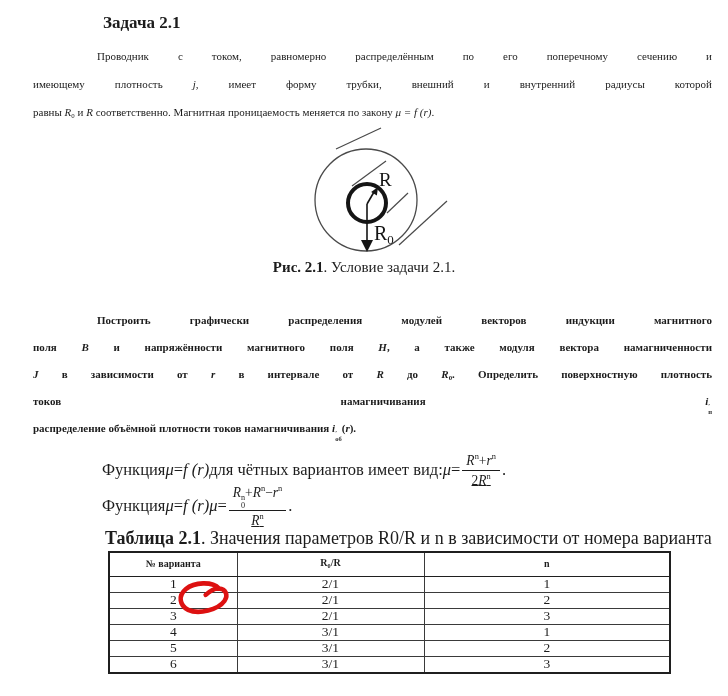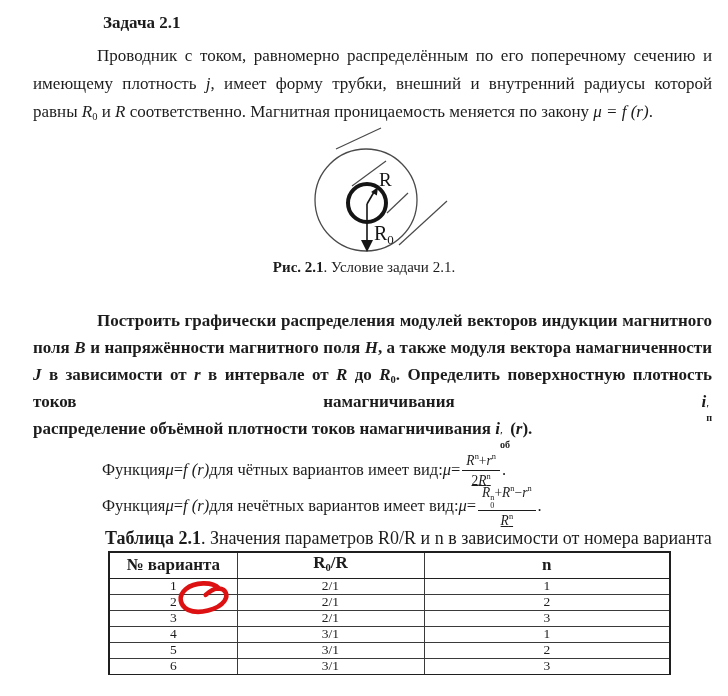--- a/index.html
+++ b/index.html
@@ -2,21 +2,21 @@
 <html><head>
 <meta charset="utf-8">
 <style>
   html,body{margin:0;padding:0;background:#fff;}
   .page{
     position:relative;width:728px;height:675px;background:#ffffff;
     font-family:"Liberation Serif", serif;color:#1c1c1c;overflow:hidden;
   }
   .abs{position:absolute;}
   .title{left:103px;top:13px;font-weight:bold;font-size:17px;}
-  .para{left:33px;width:679px;font-size:17px;}
+  .para{left:33px;width:679px;font-size:11px;}
   .jline{height:28px;line-height:28px;text-align:justify;text-align-last:justify;}
   .p2 .jline{height:27px;line-height:27px;}
   .lastline{text-align-last:left;}
   .indent{padding-left:64px;}
   .i{font-style:italic;}
   .sub{font-size:0.62em;vertical-align:-0.28em;}
   .sup{font-size:0.62em;vertical-align:super;}
   .ss{display:inline-flex;flex-direction:column;align-items:flex-start;
       vertical-align:-0.45em;font-size:0.6em;line-height:0.95;}
   .frac{display:inline-block;text-align:center;vertical-align:middle;
@@ -29,21 +29,21 @@
   .tablecaption{left:105px;top:528px;font-size:18px;}
   .tablecaption b{font-weight:bold;}
   table.vars{
     border-collapse:collapse;position:absolute;left:108px;top:551px;
     font-size:13.5px;color:#1c1c1c;table-layout:fixed;
   }
   table.vars th,table.vars td{
     border:1px solid #3a3a3a;text-align:center;vertical-align:middle;
     padding:0;height:15px;line-height:14px;overflow:hidden;
   }
-  table.vars th{font-weight:bold;font-size:17px;height:21px;line-height:20px;}
+  table.vars th{font-weight:bold;font-size:10px;height:21px;line-height:20px;}
   table.vars{border:2px solid #1f1f1f;}
   table.vars tr>*:first-child{border-left:2px solid #1f1f1f;}
   table.vars tr>*:last-child{border-right:2px solid #1f1f1f;}
   table.vars tr:first-child>*{border-top:2px solid #1f1f1f;border-bottom:1.5px solid #1f1f1f;}
   table.vars tr:last-child>*{border-bottom:2px solid #1f1f1f;}
   svg text{font-family:"Liberation Serif", serif;fill:#151515;}
 </style>
 </head>
 <body>
 
@@ -102,21 +102,20 @@
         <span class="num"><span class="i">R</span><span class="sup">n</span><span>+</span><span class="i">r</span><span class="sup">n</span></span>
         <span class="den"><span>2</span><span class="i">R</span><span class="sup">n</span></span>
       </span>
       <span>.</span>
     </div>
   <div class="abs formula" style="top:488px;">
       <span>Функция </span>
       <span class="i">μ</span>
       <span> = </span>
       <span class="i">f (r)</span>
-      <span> для нечётных вариантов имеет вид: </span>
       <span class="i">μ</span>
       <span> = </span>
       <span class="frac">
         <span class="num"><span class="i">R</span><span class="ss">
             <span>n</span>
             <span>0</span>
           </span><span>+</span><span class="i">R</span><span class="sup">n</span><span>−</span><span class="i">r</span><span class="sup">n</span></span>
         <span class="den"><span class="i">R</span><span class="sup">n</span></span>
       </span>
       <span>.</span>

